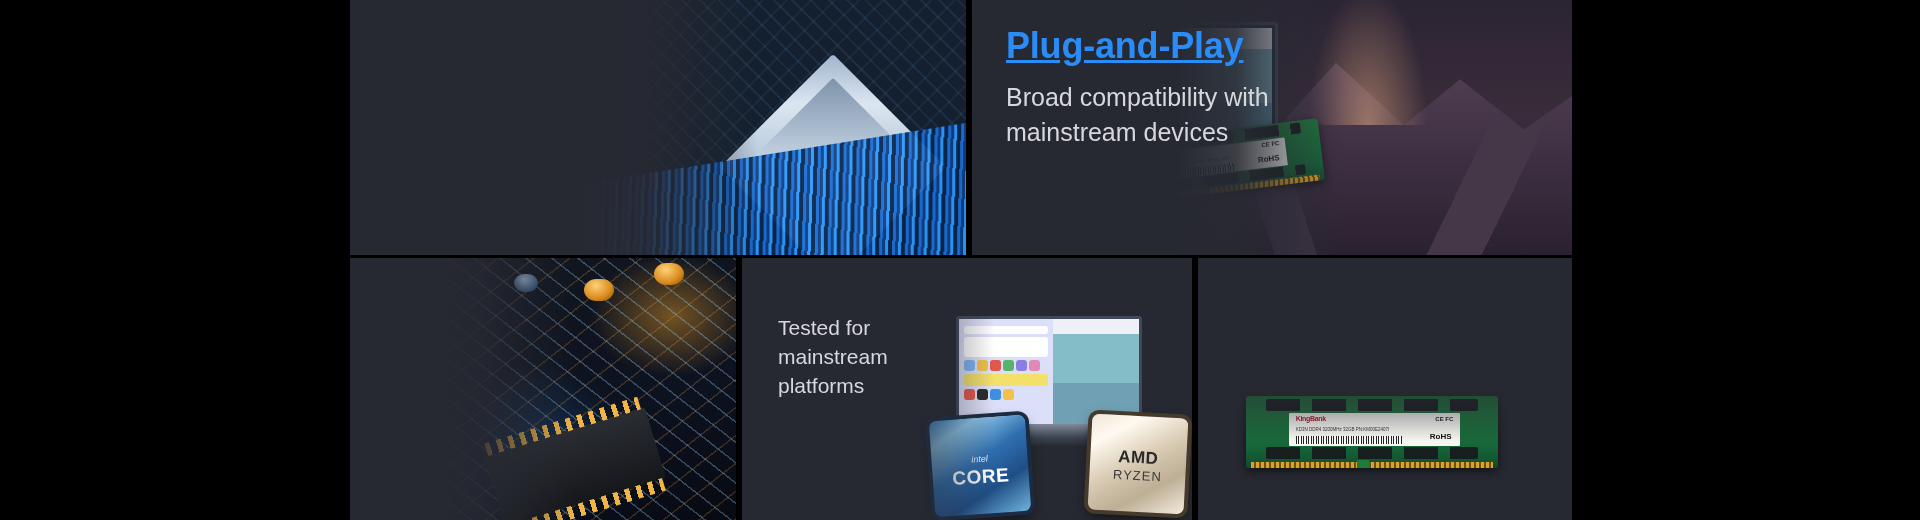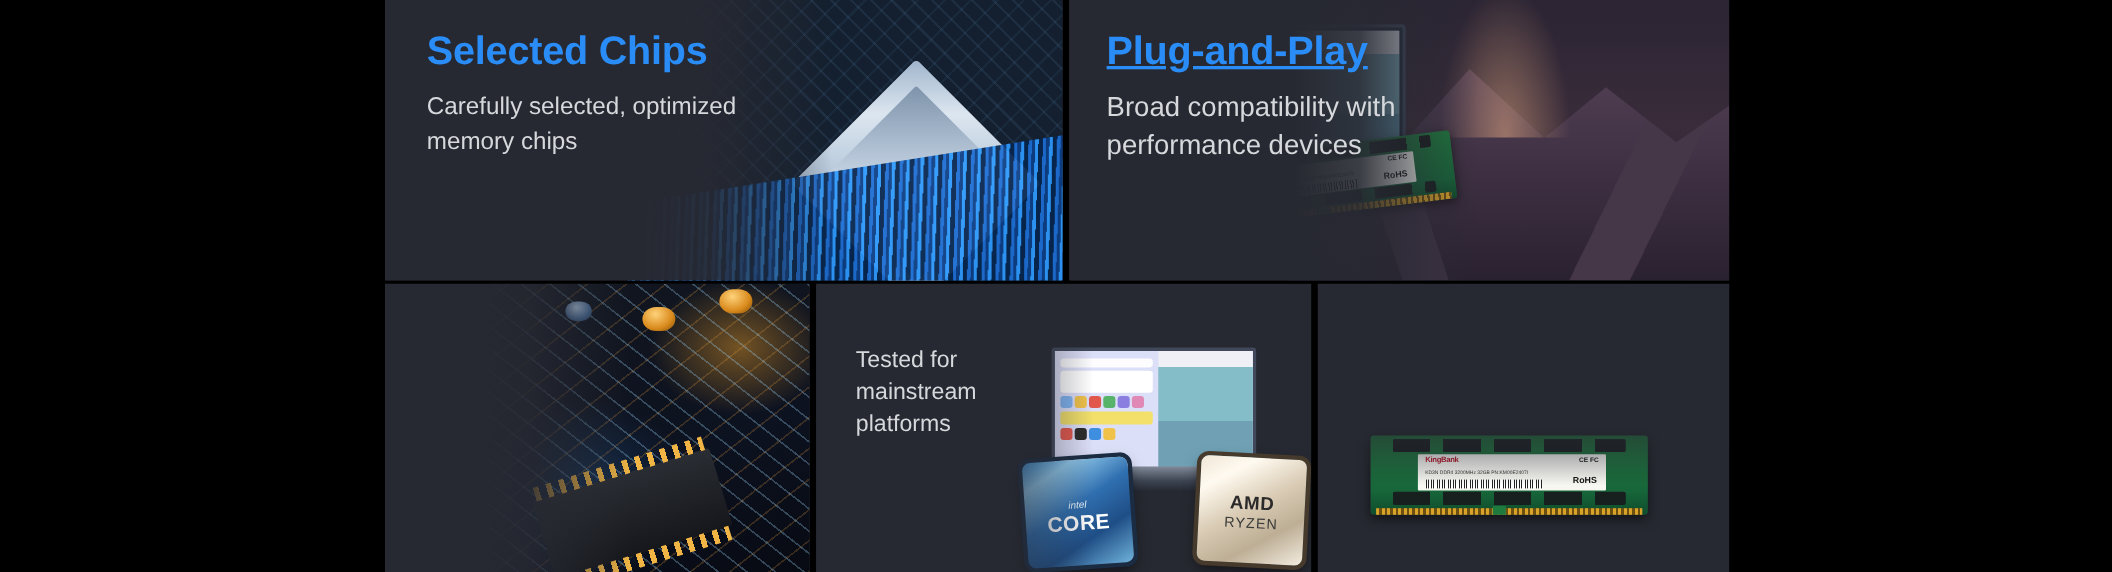--- a/index.html
+++ b/index.html
@@ -170,24 +170,20 @@
 <div class="stage">
 
   <div class="card" id="card-chips">
     <div class="art">
       <div class="pcb-chips">
         <div class="dot"></div>
         <div class="die"></div>
       </div>
     </div>
     <div class="cardfade"></div>
-    <div class="txt">
-      <h3>Selected Chips</h3>
-      <p>Carefully selected, optimized memory chips</p>
-    </div>
   </div>
 
   <div class="card" id="card-pnp">
     <div class="art">
       <div class="mount"></div>
       <div class="laptop">
         <div class="lid">
           <div class="scr">
             <div class="lft">
               <div class="tile a"></div>
@@ -225,21 +221,21 @@
           <span class="bars"></span>
         </div>
         <div class="chips2"></div>
         <div class="pins"></div>
         <div class="notch"></div>
       </div>
     </div>
     <div class="cardfade"></div>
     <div class="txt">
       <h3>Plug-and-Play</h3>
-      <p>Broad compatibility with performance devices</p>
+      <p>Broad compatibility with mainstream devices</p>
     </div>
   </div>
 
   <div class="card" id="card-quality">
     <div class="art">
       <div class="circ">
         <div class="cap c1"></div>
         <div class="cap c2"></div>
         <div class="cap c3"></div>
         <div class="dip"></div>

